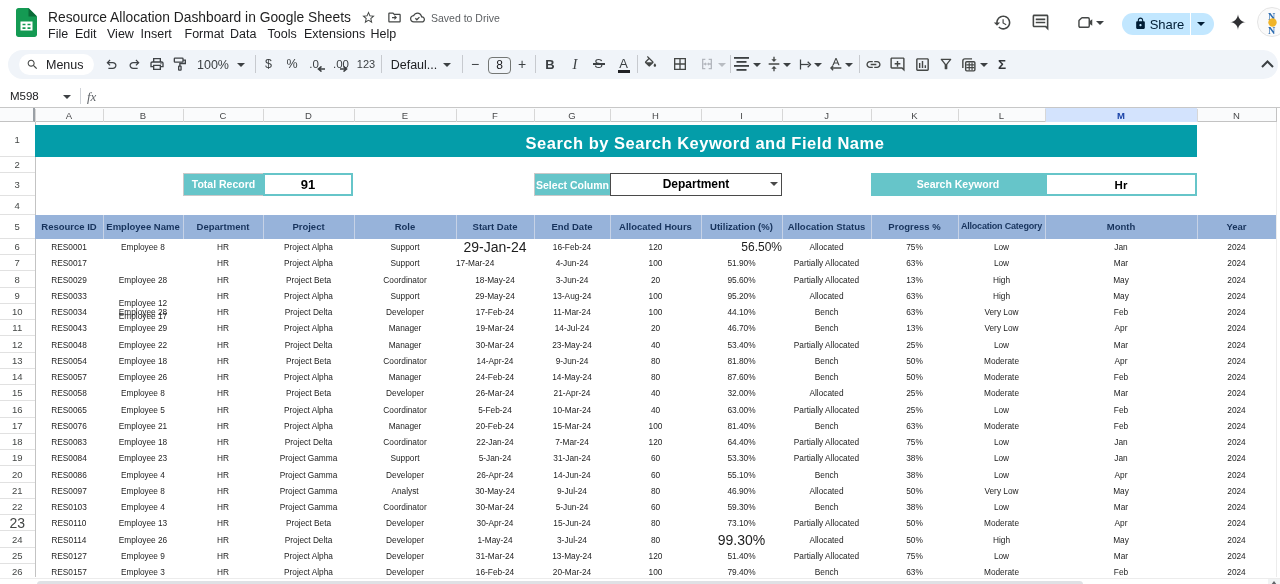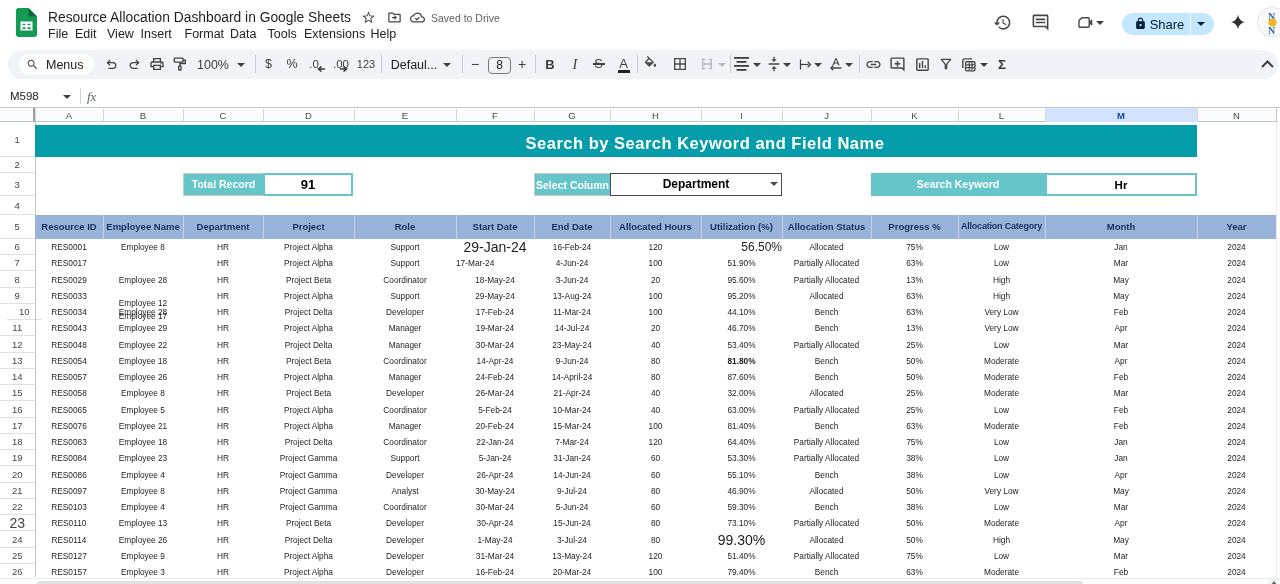--- a/index.html
+++ b/index.html
@@ -204,21 +204,21 @@
 <div class="abs" style="left:0px;top:107.5px;width:34.5px;height:14.5px;background:#fafbfc;border-right:2px solid #9aa0a6;border-bottom:1px solid #c3c3c3;"></div>
 <div class="abs" style="left:0px;top:122.0px;width:34.5px;height:35.0px;border-bottom:1px solid #e1e1e1;line-height:35.0px;text-align:center;font-size:9.5px;color:#444746;overflow:hidden;">1</div>
 <div class="abs" style="left:0px;top:157.0px;width:34.5px;height:15.5px;border-bottom:1px solid #e1e1e1;line-height:15.5px;text-align:center;font-size:9.5px;color:#444746;overflow:hidden;">2</div>
 <div class="abs" style="left:0px;top:172.5px;width:34.5px;height:23.5px;border-bottom:1px solid #e1e1e1;line-height:23.5px;text-align:center;font-size:9.5px;color:#444746;overflow:hidden;">3</div>
 <div class="abs" style="left:0px;top:196.0px;width:34.5px;height:19.3px;border-bottom:1px solid #e1e1e1;line-height:19.3px;text-align:center;font-size:9.5px;color:#444746;overflow:hidden;">4</div>
 <div class="abs" style="left:0px;top:215.3px;width:34.5px;height:23.7px;border-bottom:1px solid #e1e1e1;line-height:23.7px;text-align:center;font-size:9.5px;color:#444746;overflow:hidden;">5</div>
 <div class="abs" style="left:0px;top:239.0px;width:34.5px;height:16.2px;border-bottom:1px solid #e1e1e1;line-height:16.2px;text-align:center;font-size:9.5px;color:#444746;overflow:hidden;">6</div>
 <div class="abs" style="left:0px;top:255.2px;width:34.5px;height:16.2px;border-bottom:1px solid #e1e1e1;line-height:16.2px;text-align:center;font-size:9.5px;color:#444746;overflow:hidden;">7</div>
 <div class="abs" style="left:0px;top:271.5px;width:34.5px;height:16.2px;border-bottom:1px solid #e1e1e1;line-height:16.2px;text-align:center;font-size:9.5px;color:#444746;overflow:hidden;">8</div>
 <div class="abs" style="left:0px;top:287.8px;width:34.5px;height:16.2px;border-bottom:1px solid #e1e1e1;line-height:16.2px;text-align:center;font-size:9.5px;color:#444746;overflow:hidden;">9</div>
-<div class="abs" style="left:0px;top:304.0px;width:34.5px;height:16.2px;border-bottom:1px solid #e1e1e1;line-height:16.2px;text-align:center;font-size:9.5px;color:#444746;overflow:hidden;margin-left:7px;">10</div>
+<div class="abs" style="left:0px;top:304.0px;width:34.5px;height:16.2px;border-bottom:1px solid #e1e1e1;line-height:16.2px;text-align:center;font-size:9.5px;color:#444746;overflow:hidden;">10</div>
 <div class="abs" style="left:0px;top:320.2px;width:34.5px;height:16.2px;border-bottom:1px solid #e1e1e1;line-height:16.2px;text-align:center;font-size:9.5px;color:#444746;overflow:hidden;">11</div>
 <div class="abs" style="left:0px;top:336.5px;width:34.5px;height:16.2px;border-bottom:1px solid #e1e1e1;line-height:16.2px;text-align:center;font-size:9.5px;color:#444746;overflow:hidden;">12</div>
 <div class="abs" style="left:0px;top:352.8px;width:34.5px;height:16.2px;border-bottom:1px solid #e1e1e1;line-height:16.2px;text-align:center;font-size:9.5px;color:#444746;overflow:hidden;">13</div>
 <div class="abs" style="left:0px;top:369.0px;width:34.5px;height:16.2px;border-bottom:1px solid #e1e1e1;line-height:16.2px;text-align:center;font-size:9.5px;color:#444746;overflow:hidden;">14</div>
 <div class="abs" style="left:0px;top:385.2px;width:34.5px;height:16.2px;border-bottom:1px solid #e1e1e1;line-height:16.2px;text-align:center;font-size:9.5px;color:#444746;overflow:hidden;">15</div>
 <div class="abs" style="left:0px;top:401.5px;width:34.5px;height:16.2px;border-bottom:1px solid #e1e1e1;line-height:16.2px;text-align:center;font-size:9.5px;color:#444746;overflow:hidden;">16</div>
 <div class="abs" style="left:0px;top:417.8px;width:34.5px;height:16.2px;border-bottom:1px solid #e1e1e1;line-height:16.2px;text-align:center;font-size:9.5px;color:#444746;overflow:hidden;">17</div>
 <div class="abs" style="left:0px;top:434.0px;width:34.5px;height:16.2px;border-bottom:1px solid #e1e1e1;line-height:16.2px;text-align:center;font-size:9.5px;color:#444746;overflow:hidden;">18</div>
 <div class="abs" style="left:0px;top:450.2px;width:34.5px;height:16.2px;border-bottom:1px solid #e1e1e1;line-height:16.2px;text-align:center;font-size:9.5px;color:#444746;overflow:hidden;">19</div>
 <div class="abs" style="left:0px;top:466.5px;width:34.5px;height:16.2px;border-bottom:1px solid #e1e1e1;line-height:16.2px;text-align:center;font-size:9.5px;color:#444746;overflow:hidden;">20</div>
@@ -367,33 +367,33 @@
 <div style="position:absolute;left:1010px;top:97.5px;width:152px;height:16.25px;line-height:16.25px;text-align:center;font-size:8.3px;color:#1d1d1d;">Mar</div>
 <div style="position:absolute;left:1162px;top:97.5px;width:79px;height:16.25px;line-height:16.25px;text-align:center;font-size:8.3px;color:#1d1d1d;">2024</div>
 <div style="position:absolute;left:0px;top:113.8px;width:68px;height:16.25px;line-height:16.25px;text-align:center;font-size:8.3px;color:#1d1d1d;">RES0054</div>
 <div style="position:absolute;left:68px;top:113.8px;width:80px;height:16.25px;line-height:16.25px;text-align:center;font-size:8.3px;color:#1d1d1d;">Employee 18</div>
 <div style="position:absolute;left:148px;top:113.8px;width:80px;height:16.25px;line-height:16.25px;text-align:center;font-size:8.3px;color:#1d1d1d;">HR</div>
 <div style="position:absolute;left:228px;top:113.8px;width:91px;height:16.25px;line-height:16.25px;text-align:center;font-size:8.3px;color:#1d1d1d;">Project Beta</div>
 <div style="position:absolute;left:319px;top:113.8px;width:102px;height:16.25px;line-height:16.25px;text-align:center;font-size:8.3px;color:#1d1d1d;">Coordinator</div>
 <div style="position:absolute;left:421px;top:113.8px;width:78px;height:16.25px;line-height:16.25px;text-align:center;font-size:8.3px;color:#1d1d1d;">14-Apr-24</div>
 <div style="position:absolute;left:499px;top:113.8px;width:76px;height:16.25px;line-height:16.25px;text-align:center;font-size:8.3px;color:#1d1d1d;">9-Jun-24</div>
 <div style="position:absolute;left:575px;top:113.8px;width:91px;height:16.25px;line-height:16.25px;text-align:center;font-size:8.3px;color:#1d1d1d;">80</div>
-<div style="position:absolute;left:666px;top:113.8px;width:81px;height:16.25px;line-height:16.25px;text-align:center;font-size:8.3px;color:#1d1d1d;font-weight:bold;">81.80%</div>
+<div style="position:absolute;left:666px;top:113.8px;width:81px;height:16.25px;line-height:16.25px;text-align:center;font-size:8.3px;color:#1d1d1d;">81.80%</div>
 <div style="position:absolute;left:747px;top:113.8px;width:89px;height:16.25px;line-height:16.25px;text-align:center;font-size:8.3px;color:#1d1d1d;">Bench</div>
 <div style="position:absolute;left:836px;top:113.8px;width:87px;height:16.25px;line-height:16.25px;text-align:center;font-size:8.3px;color:#1d1d1d;">50%</div>
 <div style="position:absolute;left:923px;top:113.8px;width:87px;height:16.25px;line-height:16.25px;text-align:center;font-size:8.3px;color:#1d1d1d;">Moderate</div>
 <div style="position:absolute;left:1010px;top:113.8px;width:152px;height:16.25px;line-height:16.25px;text-align:center;font-size:8.3px;color:#1d1d1d;">Apr</div>
 <div style="position:absolute;left:1162px;top:113.8px;width:79px;height:16.25px;line-height:16.25px;text-align:center;font-size:8.3px;color:#1d1d1d;">2024</div>
 <div style="position:absolute;left:0px;top:130.0px;width:68px;height:16.25px;line-height:16.25px;text-align:center;font-size:8.3px;color:#1d1d1d;">RES0057</div>
 <div style="position:absolute;left:68px;top:130.0px;width:80px;height:16.25px;line-height:16.25px;text-align:center;font-size:8.3px;color:#1d1d1d;">Employee 26</div>
 <div style="position:absolute;left:148px;top:130.0px;width:80px;height:16.25px;line-height:16.25px;text-align:center;font-size:8.3px;color:#1d1d1d;">HR</div>
 <div style="position:absolute;left:228px;top:130.0px;width:91px;height:16.25px;line-height:16.25px;text-align:center;font-size:8.3px;color:#1d1d1d;">Project Alpha</div>
 <div style="position:absolute;left:319px;top:130.0px;width:102px;height:16.25px;line-height:16.25px;text-align:center;font-size:8.3px;color:#1d1d1d;">Manager</div>
 <div style="position:absolute;left:421px;top:130.0px;width:78px;height:16.25px;line-height:16.25px;text-align:center;font-size:8.3px;color:#1d1d1d;">24-Feb-24</div>
-<div style="position:absolute;left:499px;top:130.0px;width:76px;height:16.25px;line-height:16.25px;text-align:center;font-size:8.3px;color:#1d1d1d;">14-April-24</div>
+<div style="position:absolute;left:499px;top:130.0px;width:76px;height:16.25px;line-height:16.25px;text-align:center;font-size:8.3px;color:#1d1d1d;">14-May-24</div>
 <div style="position:absolute;left:575px;top:130.0px;width:91px;height:16.25px;line-height:16.25px;text-align:center;font-size:8.3px;color:#1d1d1d;">80</div>
 <div style="position:absolute;left:666px;top:130.0px;width:81px;height:16.25px;line-height:16.25px;text-align:center;font-size:8.3px;color:#1d1d1d;">87.60%</div>
 <div style="position:absolute;left:747px;top:130.0px;width:89px;height:16.25px;line-height:16.25px;text-align:center;font-size:8.3px;color:#1d1d1d;">Bench</div>
 <div style="position:absolute;left:836px;top:130.0px;width:87px;height:16.25px;line-height:16.25px;text-align:center;font-size:8.3px;color:#1d1d1d;">50%</div>
 <div style="position:absolute;left:923px;top:130.0px;width:87px;height:16.25px;line-height:16.25px;text-align:center;font-size:8.3px;color:#1d1d1d;">Moderate</div>
 <div style="position:absolute;left:1010px;top:130.0px;width:152px;height:16.25px;line-height:16.25px;text-align:center;font-size:8.3px;color:#1d1d1d;">Feb</div>
 <div style="position:absolute;left:1162px;top:130.0px;width:79px;height:16.25px;line-height:16.25px;text-align:center;font-size:8.3px;color:#1d1d1d;">2024</div>
 <div style="position:absolute;left:0px;top:146.2px;width:68px;height:16.25px;line-height:16.25px;text-align:center;font-size:8.3px;color:#1d1d1d;">RES0058</div>
 <div style="position:absolute;left:68px;top:146.2px;width:80px;height:16.25px;line-height:16.25px;text-align:center;font-size:8.3px;color:#1d1d1d;">Employee 8</div>
 <div style="position:absolute;left:148px;top:146.2px;width:80px;height:16.25px;line-height:16.25px;text-align:center;font-size:8.3px;color:#1d1d1d;">HR</div>

